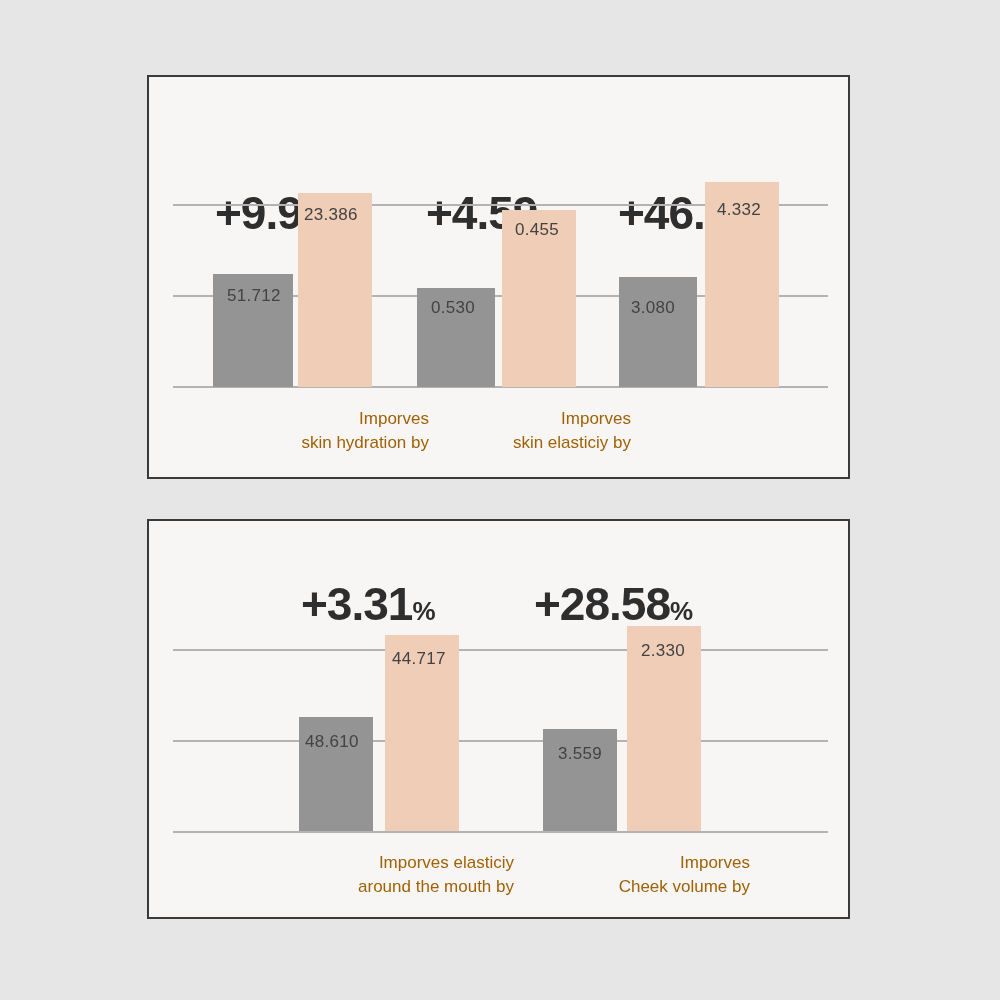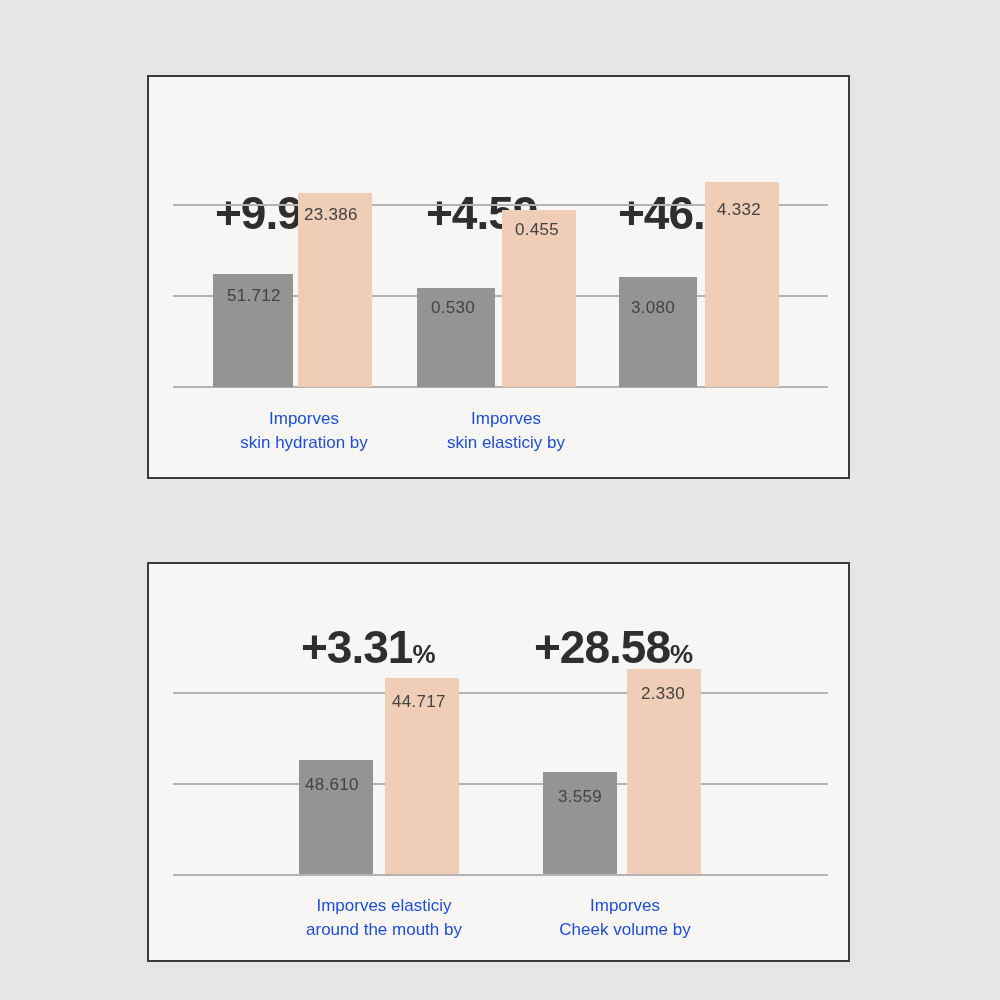--- a/index.html
+++ b/index.html
@@ -27,21 +27,20 @@
     top: 75px;
     width: 703px;
     height: 404px;
   }
 
   #panel-2 {
     left: 147px;
     top: 519px;
     width: 703px;
     height: 400px;
-    margin-top: 43px;
   }
 
   .panel-inner {
     position: relative;
     width: 100%;
     height: 100%;
   }
 
   
   .headline {
@@ -84,23 +83,23 @@
     position: absolute;
     font-size: 17px;
     color: #434343;
     white-space: nowrap;
     letter-spacing: 0.3px;
   }
 
   
   .caption {
     position: absolute;
-    text-align: center;
+    text-align: right;
     font-size: 17px;
-    color: #1d4ed8;
+    color: #a16207;
     line-height: 1.42;
     white-space: pre-line;
   }
 </style>
 </head>
 <body>
 
 <div class="panel" id="panel-1">
   <div class="panel-inner">
 

